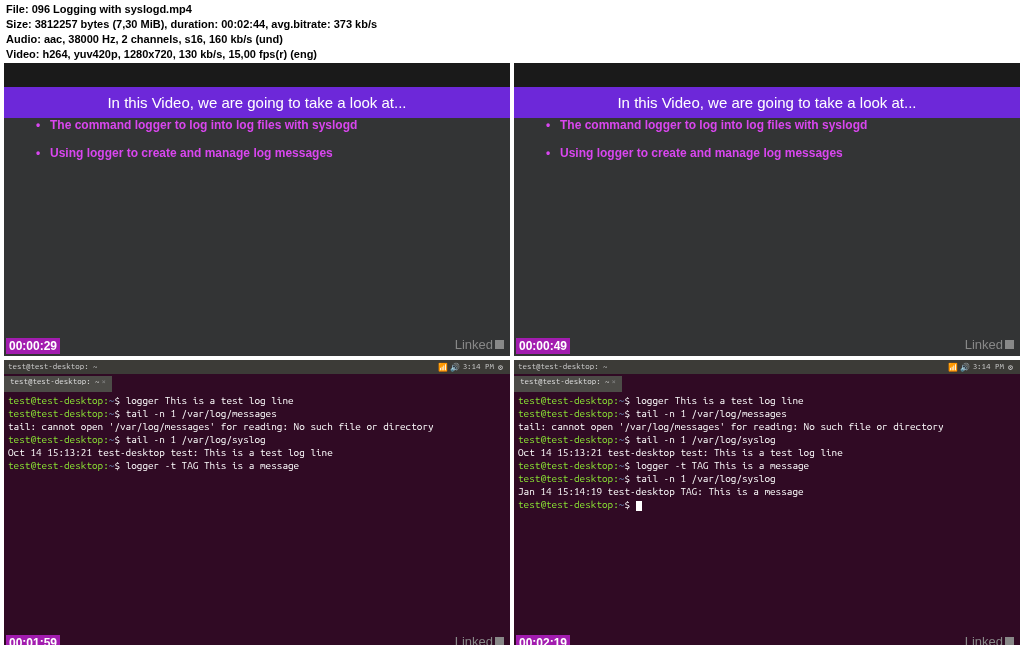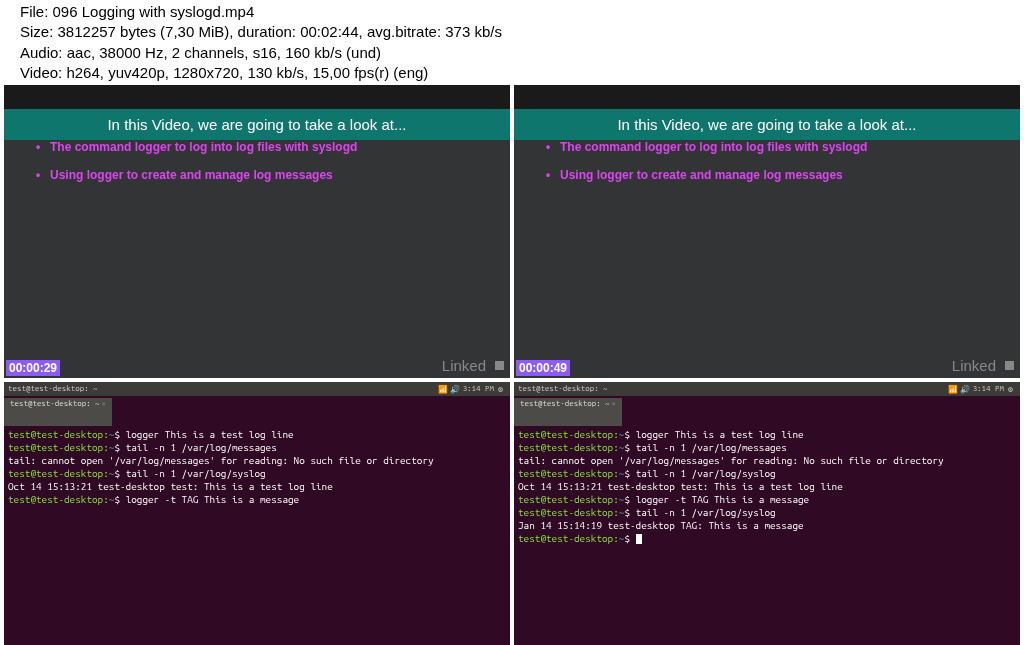--- a/index.html
+++ b/index.html
@@ -1,38 +1,38 @@
 <!DOCTYPE html>
 <html><head>
 <meta charset="utf-8">
 <style>
 *{margin:0;padding:0;box-sizing:border-box}
 body{width:1024px;height:645px;background:#fff;font-family:Arial,sans-serif;overflow:hidden}
-.meta{padding:2px 20px;font-size:15px;font-weight:normal;line-height:1.35;color:#000}
+.meta{padding:2px 6px;font-size:11px;font-weight:bold;line-height:1.35;color:#000}
 .grid{display:grid;grid-template-columns:1fr 1fr;grid-template-rows:1fr 1fr;gap:4px;padding:0 4px;height:590px}
 .tile{position:relative;background:#333;overflow:hidden}
 .slide{background:#333435;height:100%;display:flex;flex-direction:column}
 .slide-top{height:24px;background:#1a1a1a}
-.slide-title{background:#0f766e;color:#fff;font-size:15px;padding:7px 0;text-align:center;font-weight:300}
+.slide-title{background:#6d28d9;color:#fff;font-size:15px;padding:7px 0;text-align:center;font-weight:300}
 .slide-body{flex:1;padding:0 32px;color:#d946ef;font-size:12px;font-weight:700}
 .slide-body ul{list-style:none}
 .slide-body li{margin-bottom:14px;padding-left:14px;position:relative}
 .slide-body li:before{content:"•";position:absolute;left:0}
 .term{background:#300a24;height:100%;color:#fff;font-family:"Ubuntu Mono","Courier New",monospace;font-size:10px;line-height:1.3}
 .term-bar{background:#3c3b37;height:14px;display:flex;align-items:center;justify-content:space-between;padding:0 4px;font-size:8px;color:#ccc}
 .term-bar-right{display:flex;gap:4px;align-items:center}
 .tray-icon{width:8px;height:8px;display:inline-block}
-.term-tab{background:#4c4b47;height:28px;padding:1px 6px;font-size:8px;color:#ddd;display:inline-block}
+.term-tab{background:#4c4b47;height:16px;padding:1px 6px;font-size:8px;color:#ddd;display:inline-block}
 .term-close{color:#888;margin-left:2px}
 .term-body{padding:2px 4px;white-space:pre-wrap}
 .prompt{color:#8ae234}
 .path{color:#729fcf}
 .cmd{color:#fff}
-.ts{position:absolute;bottom:2px;left:2px;background:#8b5cf6;color:#fff;font-size:12px;font-weight:bold;padding:1px 3px}
-.logo{position:absolute;bottom:4px;right:6px;color:#888;font-size:15px;font-weight:300;display:flex;align-items:center;gap:9px}
+.ts{position:absolute;bottom:2px;left:2px;background:#a21caf;color:#fff;font-size:12px;font-weight:bold;padding:1px 3px}
+.logo{position:absolute;bottom:4px;right:6px;color:#888;font-size:13px;font-weight:300;display:flex;align-items:center;gap:2px}
 .logo-sq{width:9px;height:9px;background:#888;display:inline-block}
 .cursor{display:inline-block;width:6px;height:10px;background:#fff;vertical-align:middle}
 </style>
 </head>
 <body>
 
 <div class="meta">
   <div>File: 096 Logging with syslogd.mp4</div>
   <div>Size: 3812257 bytes (7,30 MiB), duration: 00:02:44, avg.bitrate: 373 kb/s</div>
   <div>Audio: aac, 38000 Hz, 2 channels, s16, 160 kb/s (und)</div>

